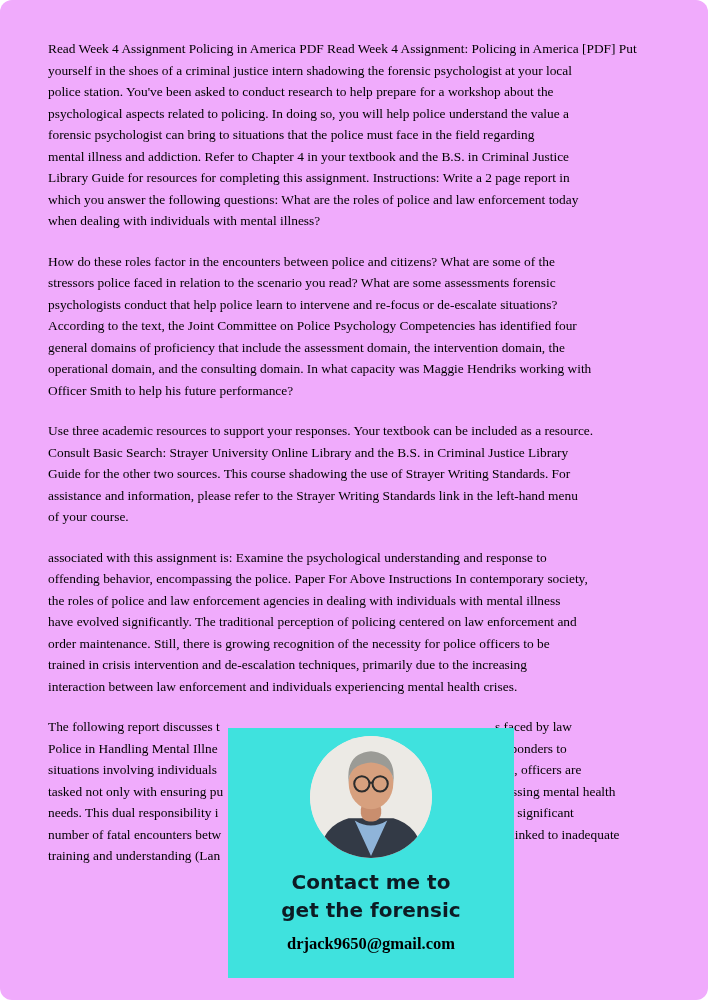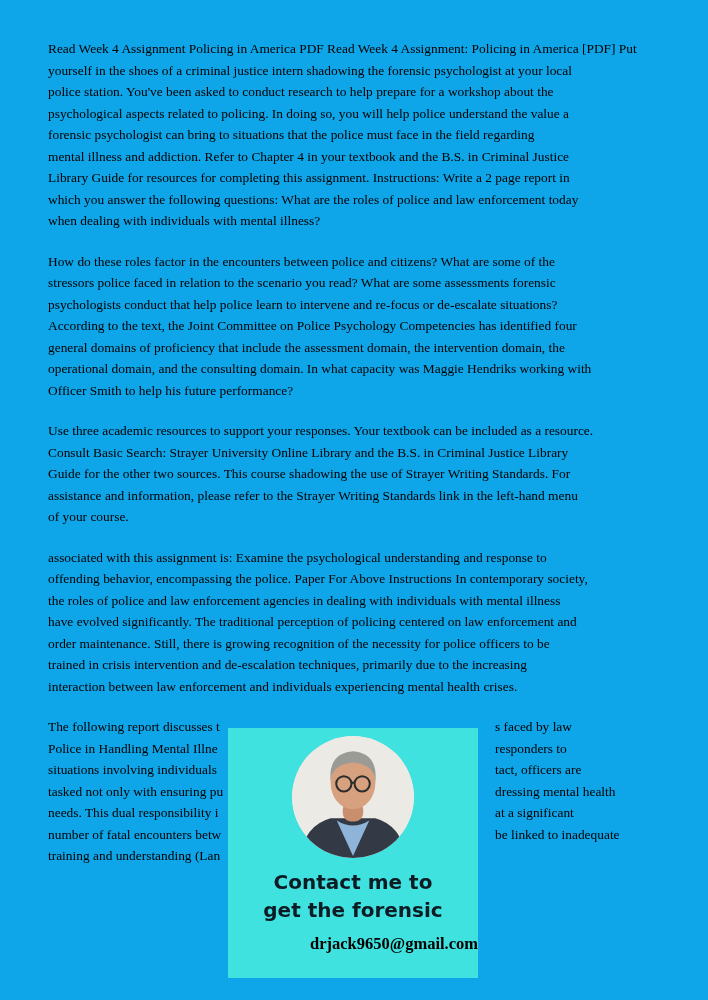--- a/index.html
+++ b/index.html
@@ -5,22 +5,23 @@
   * { margin: 0; padding: 0; box-sizing: border-box; }
   html, body { width: 708px; background: #ffffff; }
   body {
     font-family: "Liberation Serif", serif;
     color: #000000;
   }
   .page {
     position: relative;
     width: 708px;
     height: 1000px;
-    background: #0ea5e9;
+    background: #f0abfc;
     overflow: hidden;
+    border-radius: 12px;
   }
   .doc-text {
     position: absolute;
     left: 48px;
     top: 38px;
     width: 616px;
     font-size: 13.4px;
     color: #000000;
   }
   .paragraph { margin-bottom: 19px; }
@@ -29,21 +30,21 @@
     line-height: 21.5px;
     white-space: nowrap;
   }
   .split-line { position: relative; text-decoration: underline; }
   .split-line .frag-left  { position: absolute; left: 0; white-space: nowrap; }
   .split-line .frag-right { position: absolute; left: 447px; white-space: nowrap; }
   .overlay {
     position: absolute;
     left: 228px;
     top: 728px;
-    width: 250px;
+    width: 286px;
     height: 250px;
     background: #3fe2de;
     text-align: center;
     z-index: 5;
   }
   .photo-wrap {
     width: 122px;
     height: 122px;
     border-radius: 50%;
     overflow: hidden;
@@ -58,21 +59,20 @@
     line-height: 28px;
     color: #0d1b24;
   }
   .contact-email {
     font-family: "Liberation Serif", serif;
     font-weight: 700;
     font-size: 16.5px;
     line-height: 22px;
     margin-top: 9px;
     color: #000000;
-    text-align: right;
   }
 </style>
 </head>
 <body>
 
 <div class="page">
 
   <div class="doc-text">
 
     <div class="paragraph">

